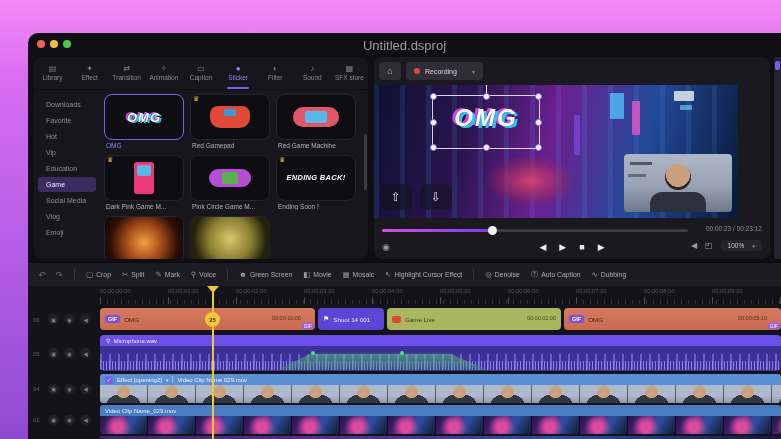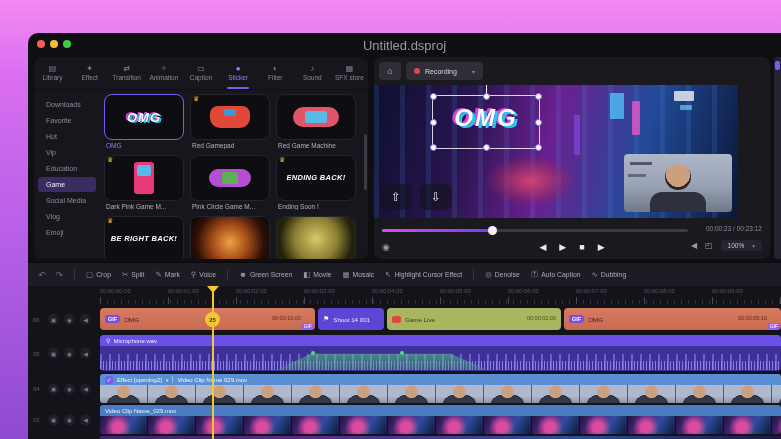--- a/index.html
+++ b/index.html
@@ -289,27 +289,20 @@
             <div class="tlabel">Pink Circle Game M...</div>
           </div>
           <div class="tile">
             <span class="crown">♛</span>
             <div class="thumb">
                 <span class="art-text">ENDING BACK!</span>
               </div>
             <div class="tlabel">Ending Soon !</div>
           </div>
           <div class="tile">
-            <span class="crown">♛</span>
-            <div class="thumb">
-                <span class="art-text">BE RIGHT BACK!</span>
-              </div>
-            <div class="tlabel"></div>
-          </div>
-          <div class="tile">
             <div class="thumb">
                 <span class="art-fire"></span>
               </div>
           </div>
           <div class="tile">
             <div class="thumb">
                 <span class="art-glow"></span>
               </div>
           </div>
         </div>

